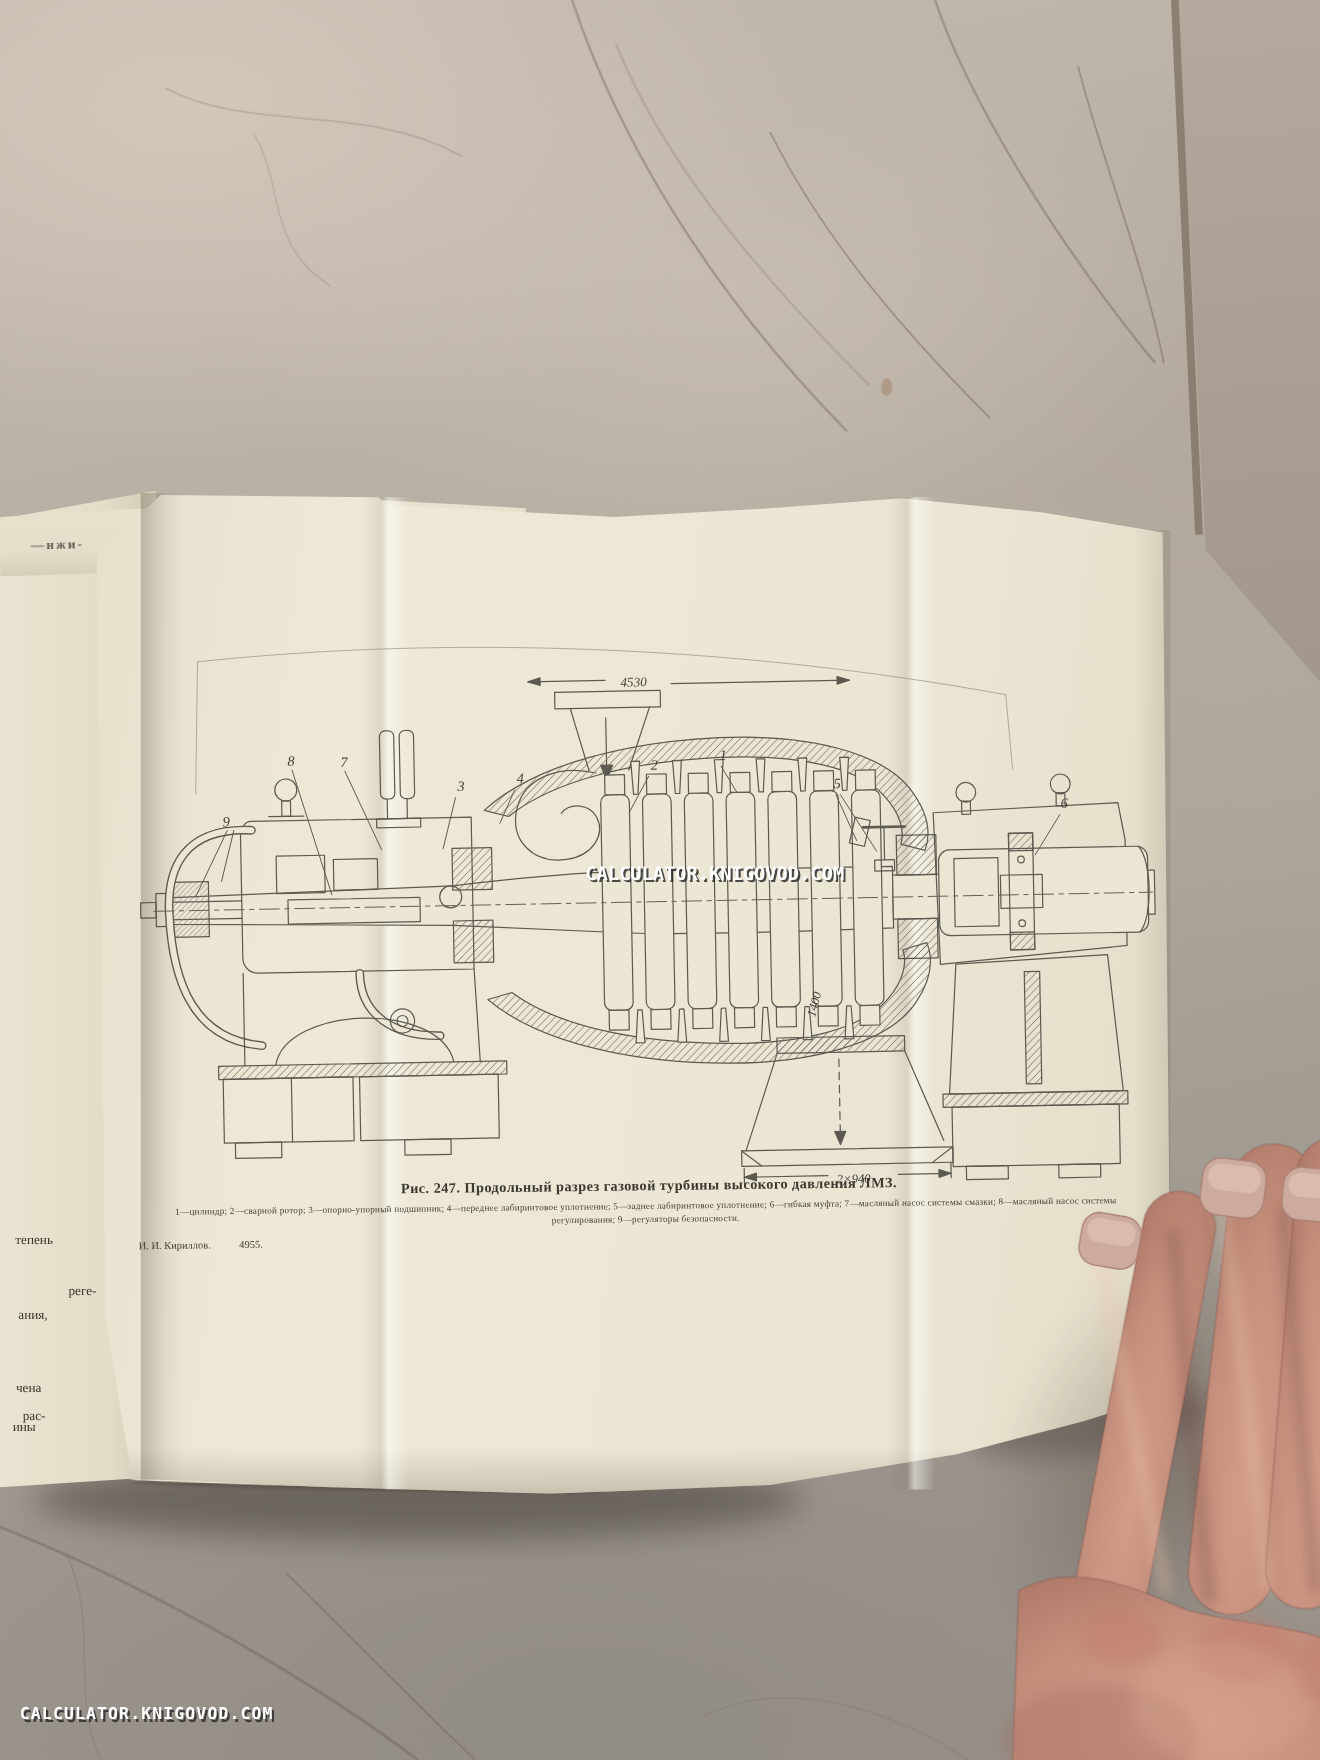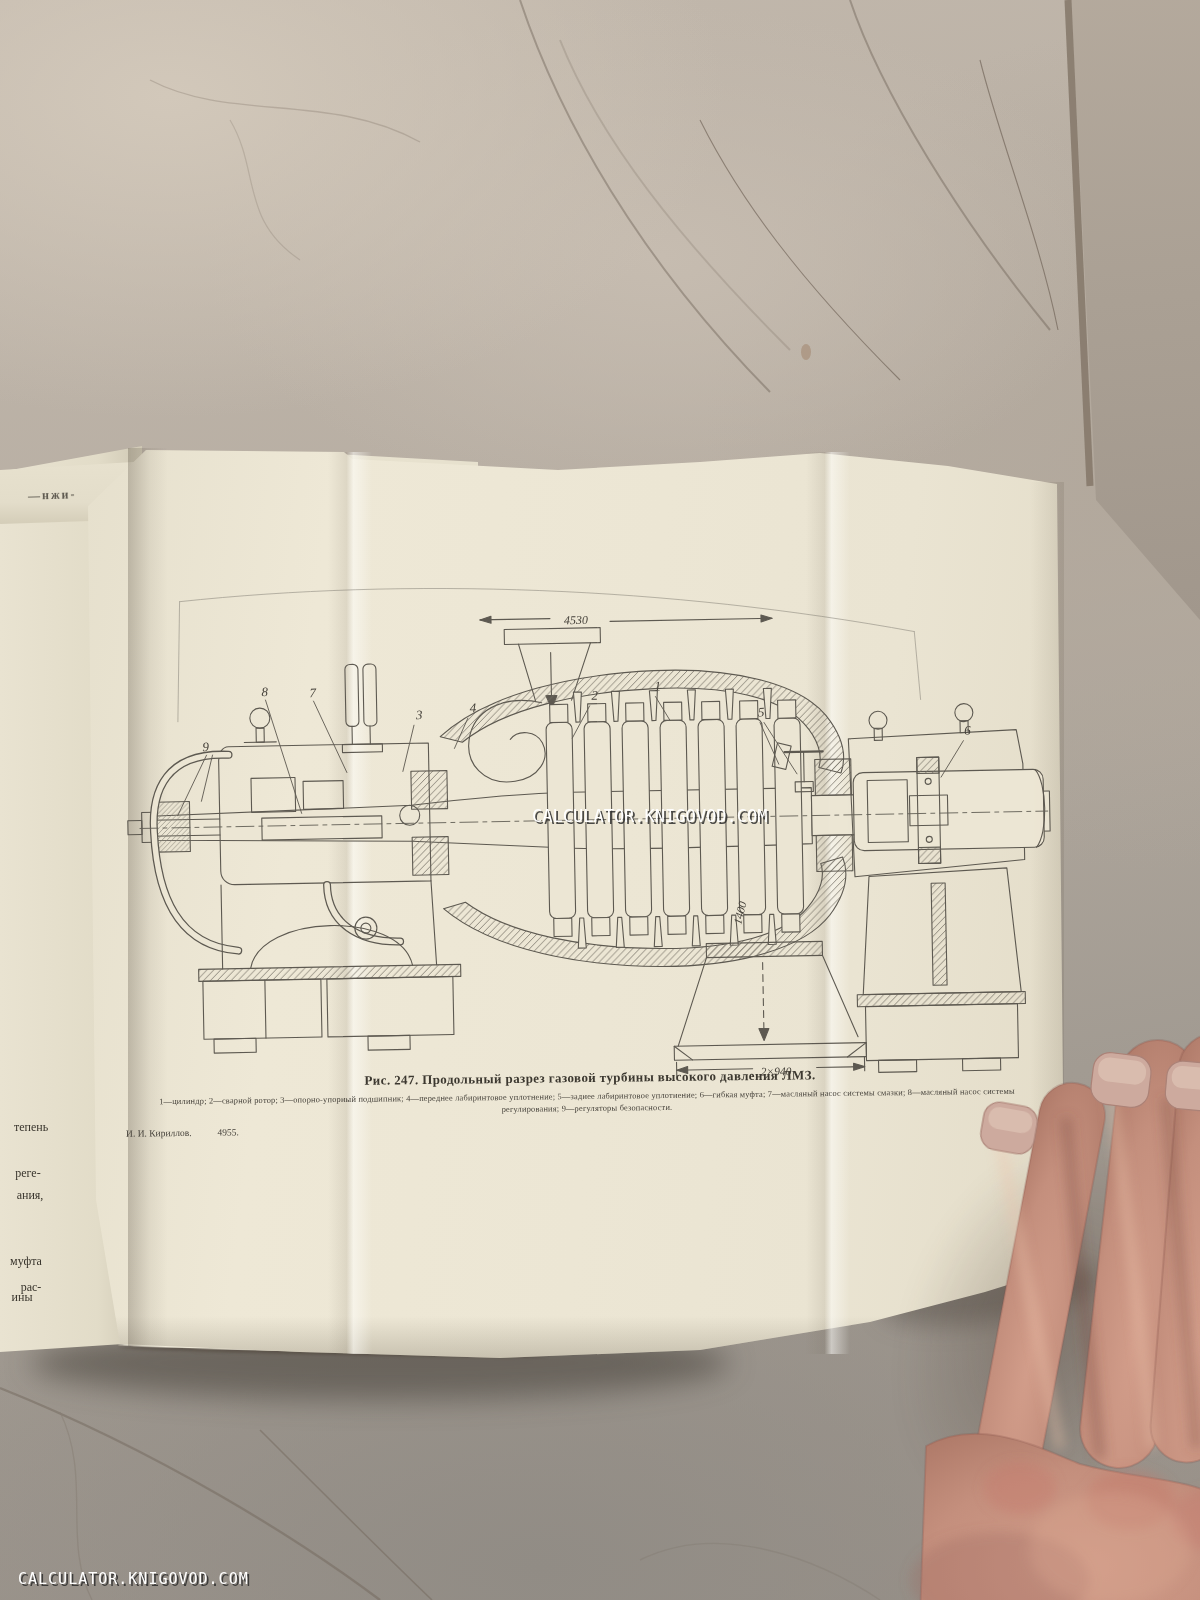--- a/index.html
+++ b/index.html
@@ -75,22 +75,22 @@
     transform:rotate(-.7deg);
   }
   .legend{
     left:108px;width:958px;text-align:center;
     font-size:8.4px;color:#45413a;letter-spacing:.2px;transform:rotate(-.7deg);
   }
   .printer{left:126px;top:1128px;font-size:9.5px;color:#45413a;transform:rotate(-.7deg);}
   .printer b{font-weight:normal;margin-left:26px;}
   
   .wm{
-    font-family:"DejaVu Sans Mono",monospace;font-weight:normal;color:#ffffff;
-    text-shadow:2px 2px 0 rgba(45,45,45,.85);white-space:nowrap;margin-top:21px;
+    font-family:"DejaVu Sans Mono",monospace;font-weight:bold;color:#ffffff;
+    text-shadow:2px 2px 0 rgba(45,45,45,.85);white-space:nowrap;
   }
   .wm-center{left:532px;top:785px;font-size:17px;letter-spacing:0;}
   .wm-footer{left:18px;top:1549px;font-size:15px;letter-spacing:1px;}
   
   .hand-shadow{
     left:856px;top:1046px;width:390px;height:560px;border-radius:50%;
     background:radial-gradient(closest-side,rgba(56,40,30,.30),rgba(56,40,30,0) 72%);
     filter:blur(10px);transform:rotate(24deg);
   }
   .z1{z-index:1}.z2{z-index:2}.z3{z-index:3}.z4{z-index:4}.z5{z-index:5}
@@ -123,24 +123,24 @@
       <ellipse cx="96" cy="514" rx="9" ry="16"></ellipse>
       <ellipse cx="806" cy="352" rx="5" ry="8"></ellipse>
     </g>
   </svg>
 
   <div class="abs book-shadow z2"></div>
   <div class="abs book-shadow2 z2"></div>
 
   <div class="abs page-left z3"></div>
   <span class="abs frag z4" style="left:0;top:1121px;width:62px;">тепень</span>
-  <span class="abs frag z4" style="left:0;top:1167px;width:56px;">реге-</span>
+  <span class="abs frag z4" style="left:0;top:1167px;width:56px;padding-left:47px;">реге-</span>
   <span class="abs frag z4" style="left:0;top:1189px;width:60px;">ания,</span>
   <span class="abs frag z4" style="left:0;top:1281px;width:62px;">рас-</span>
-  <span class="abs frag z4" style="left:0;top:1255px;width:52px;">муфта</span>
+  <span class="abs frag z4" style="left:0;top:1255px;width:52px;">чена</span>
   <span class="abs frag z4" style="left:0;top:1291px;width:44px;">ины</span>
 
   <div class="abs flap z4">
     <span class="abs flap-text">—нжи-</span>
   </div>
 
   <div class="abs page-main z4"></div>
   <div class="abs crease z5" style="left:328px"></div>
   <div class="abs crease z5" style="left:806px"></div>
   <div class="abs gutter-shadow z5"></div>

